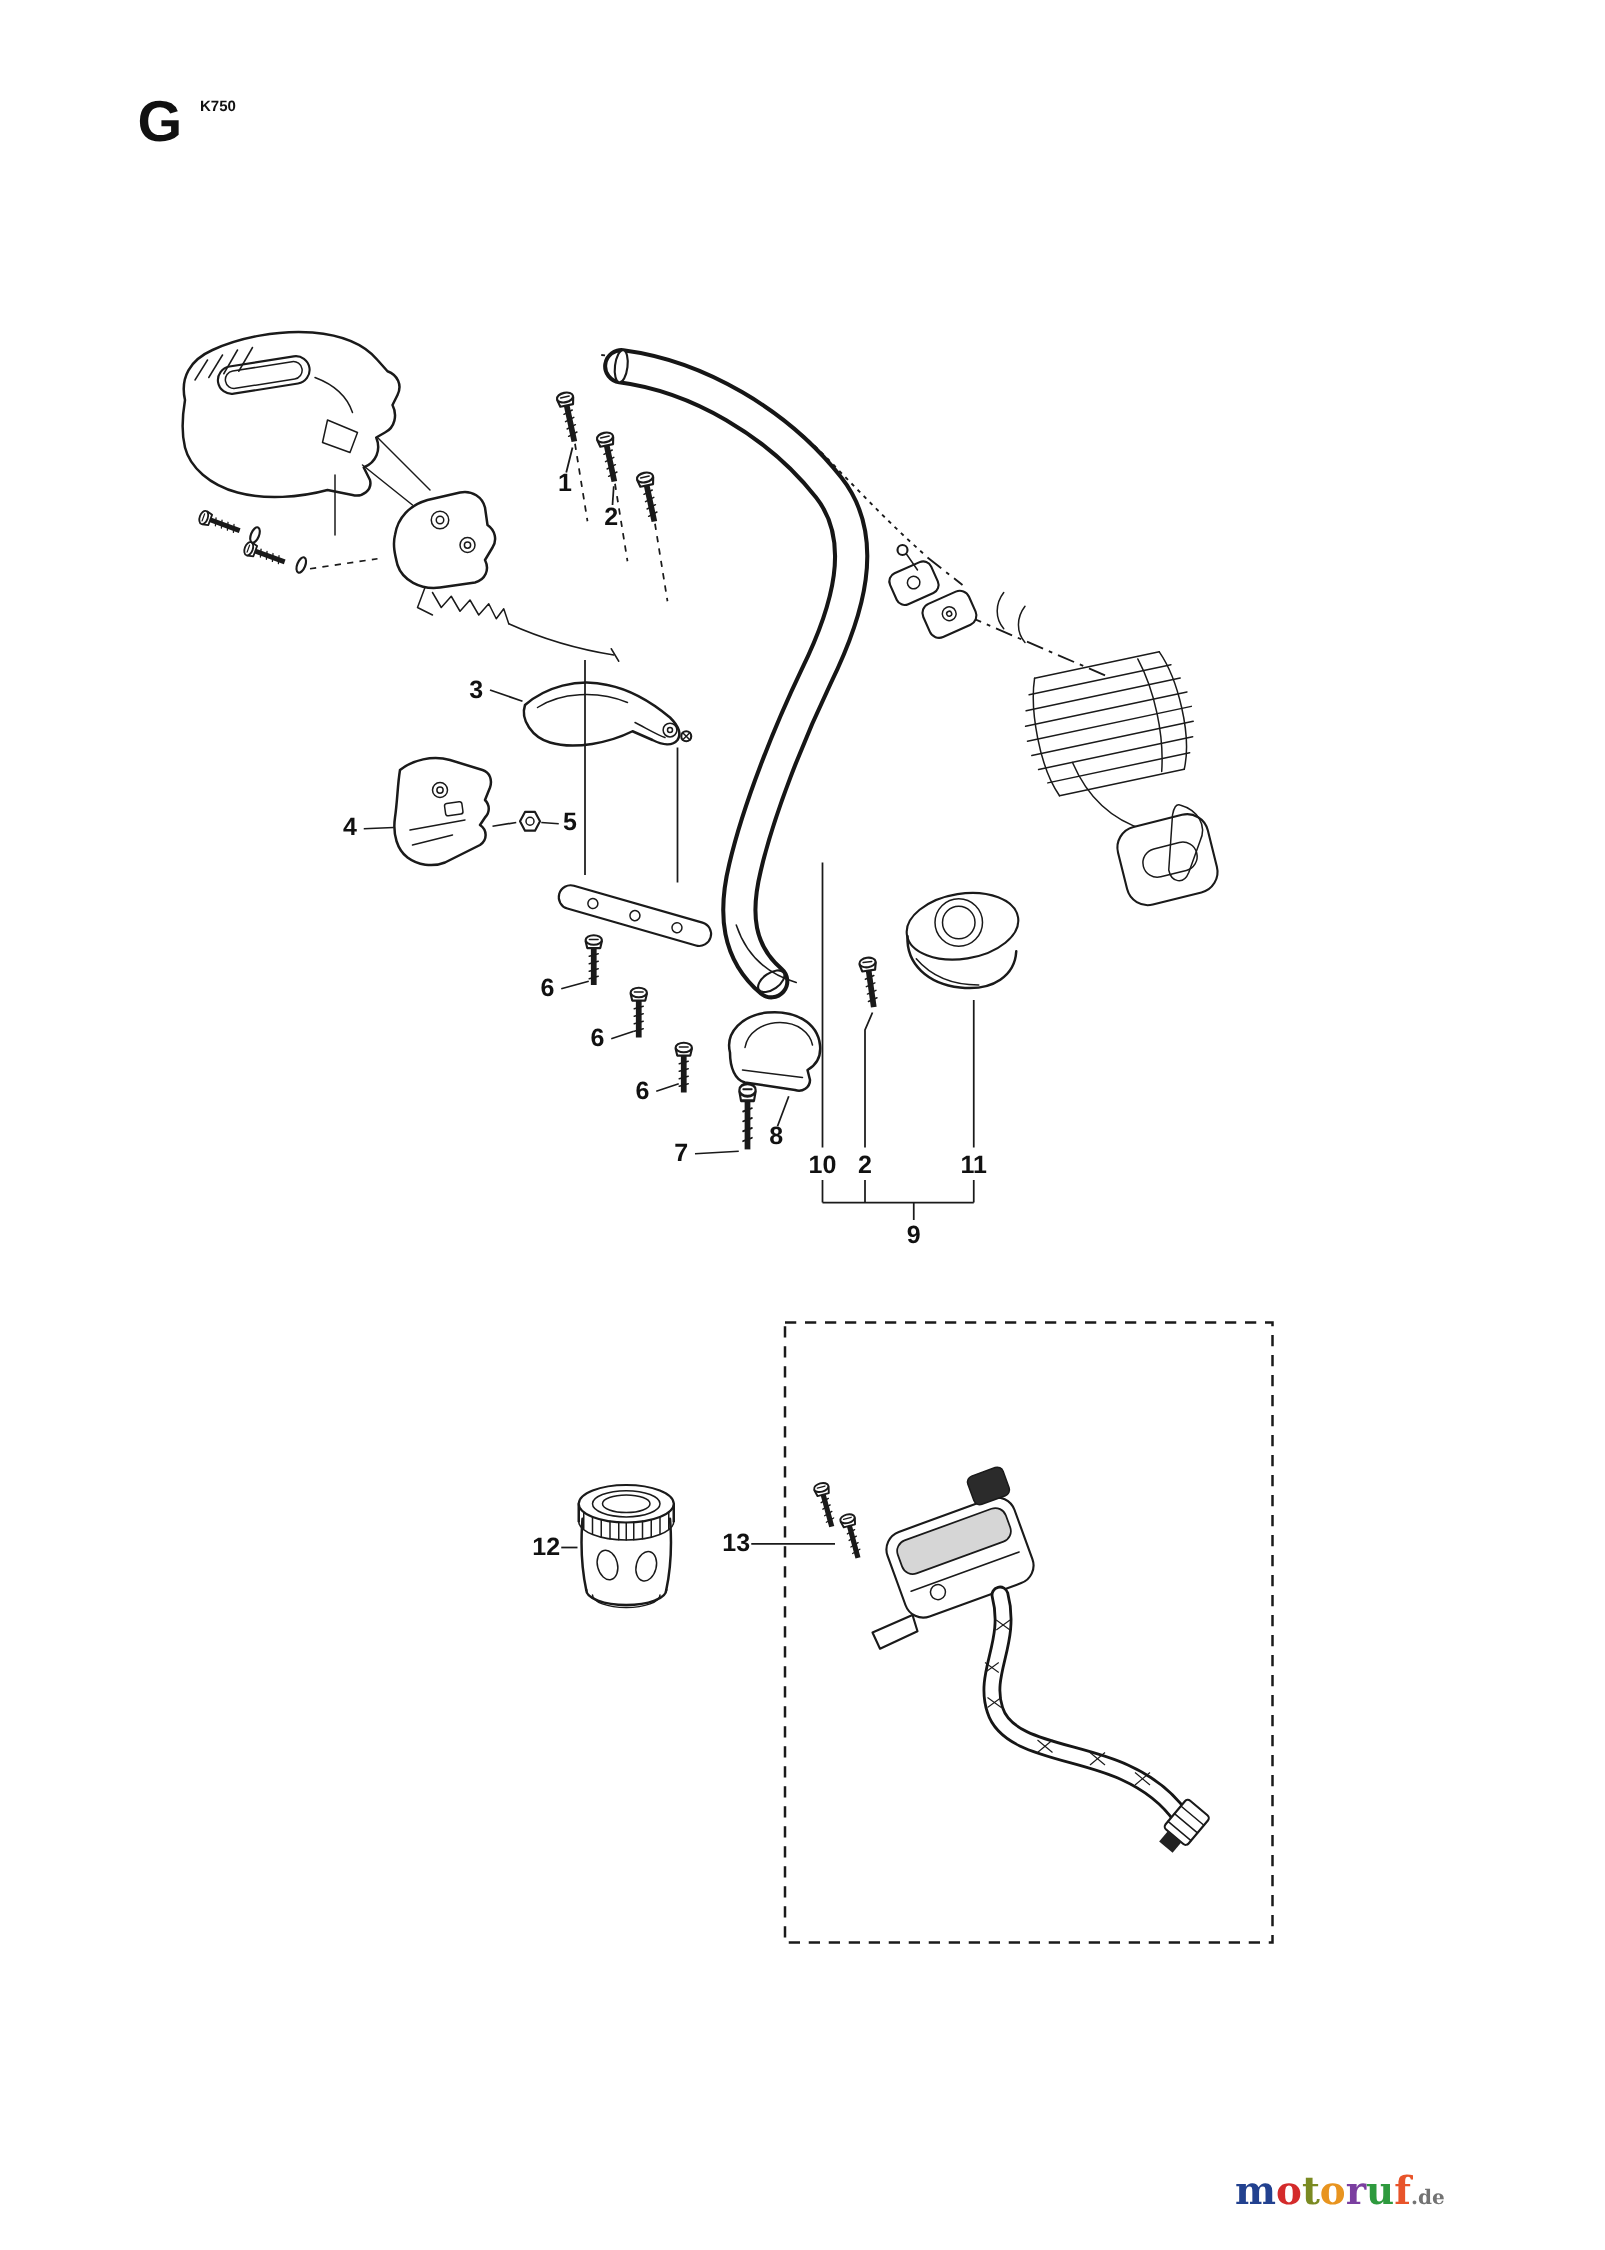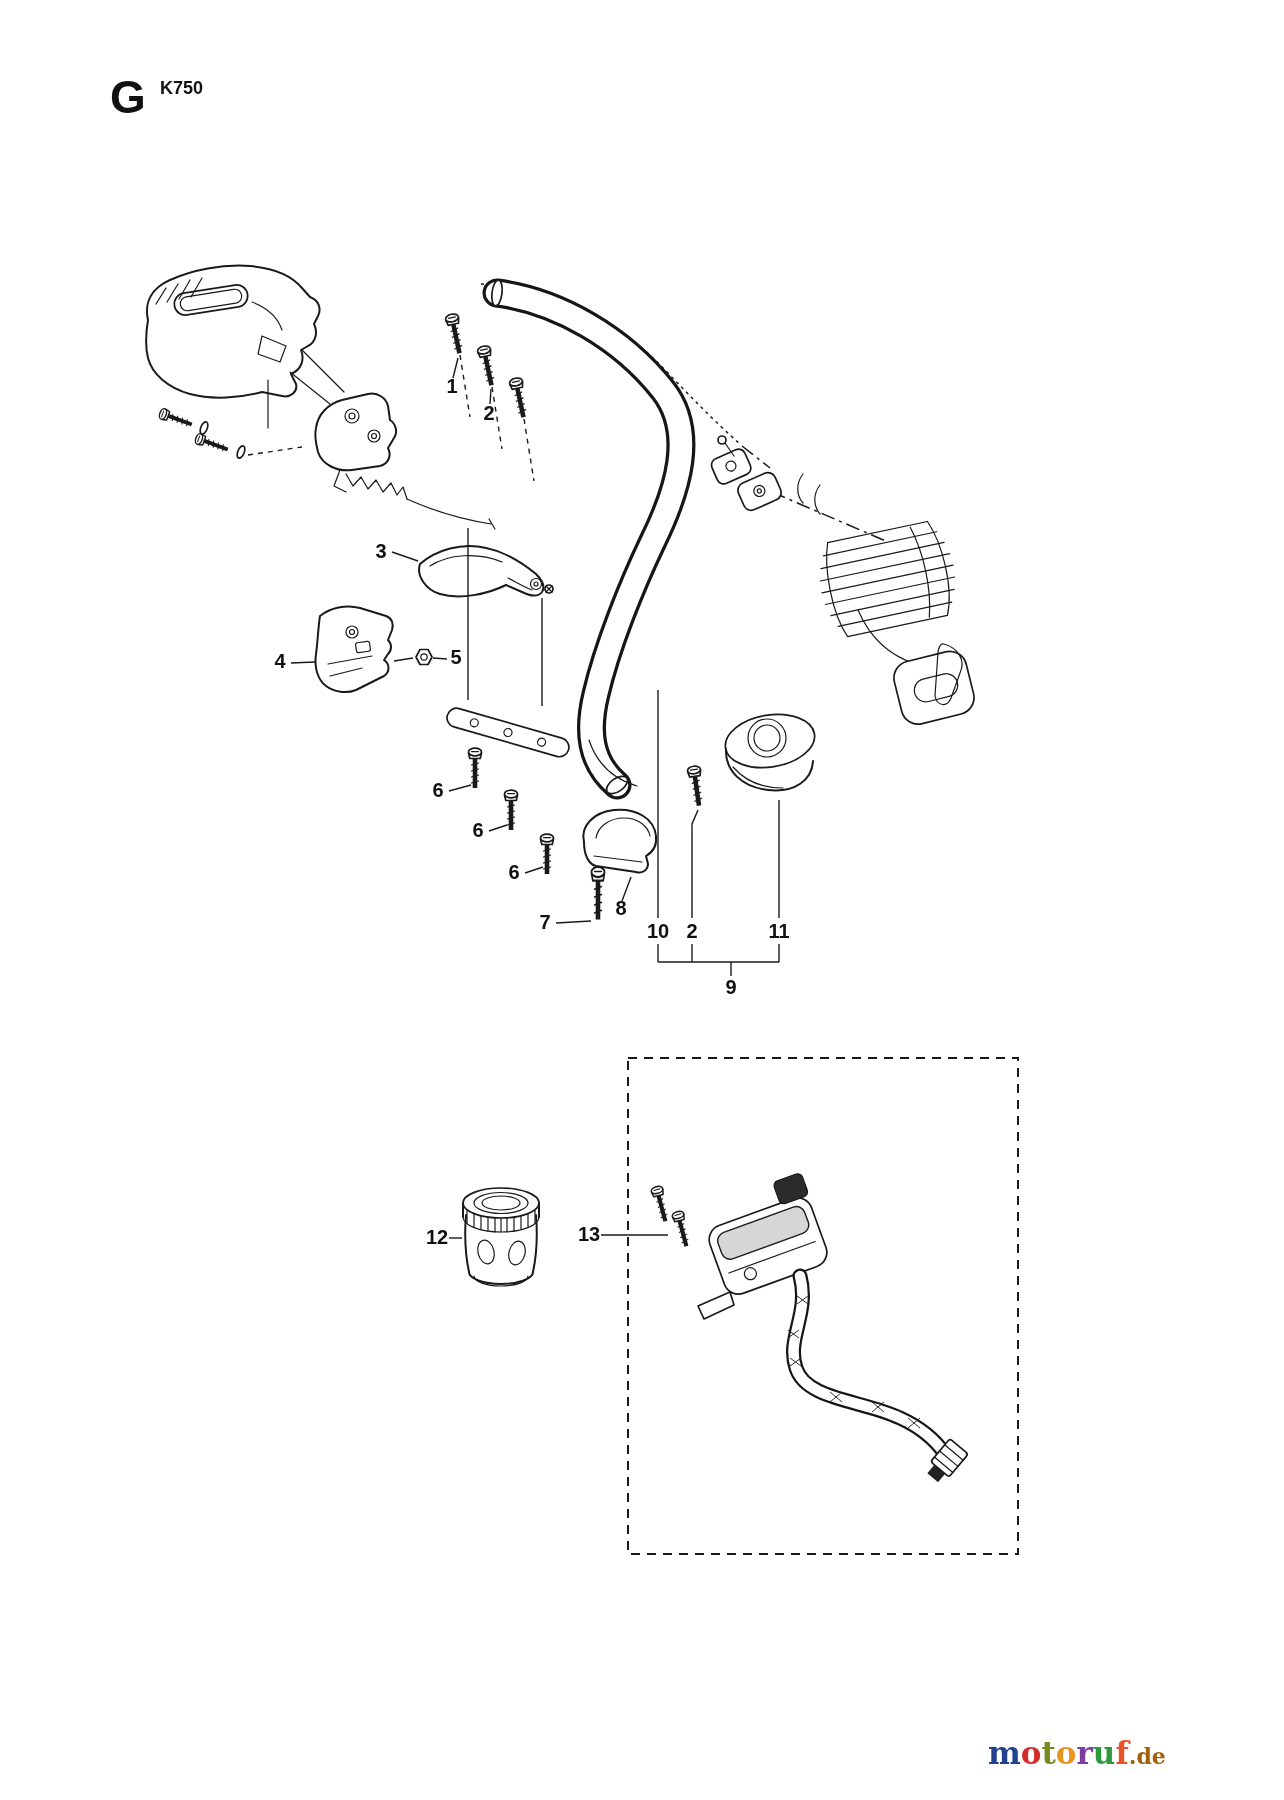--- a/index.html
+++ b/index.html
@@ -4,21 +4,21 @@
 <title>G K750</title>
 <style>
   html,body { margin:0; padding:0; background:#888; }
   .page {
     position:relative; width:1284px; height:1800px; margin:0 auto;
     background:#ffffff; overflow:hidden;
     font-family:"Liberation Sans", sans-serif; color:#111;
   }
   .corner-id { position:absolute; left:110px; top:74px; }
   .section-letter { font-size:46px; font-weight:bold; line-height:1; letter-spacing:1px; }
-  .model-label { position:absolute; left:50px; top:4px; font-size:18px; font-weight:bold; white-space:nowrap; }
+  .model-label { position:absolute; left:50px; top:4px; font-size:12px; font-weight:bold; white-space:nowrap; }
   svg.diagram { position:absolute; left:0; top:0; }
 
   
   .ln  { fill:none; stroke:#1a1a1a; stroke-width:2;   stroke-linecap:round; stroke-linejoin:round; }
   .t   { fill:none; stroke:#1a1a1a; stroke-width:1.2; stroke-linecap:round; stroke-linejoin:round; }
   .w   { fill:#ffffff; stroke:#1a1a1a; stroke-width:1.7; stroke-linejoin:round; }
   .ld  { fill:none; stroke:#1a1a1a; stroke-width:1.4; }
   .dsh { fill:none; stroke:#1a1a1a; stroke-width:1.4; stroke-dasharray:5,5; }
   .dot { fill:none; stroke:#1a1a1a; stroke-width:1.5; stroke-dasharray:3,4; }
   .dd  { fill:none; stroke:#1a1a1a; stroke-width:1.5; stroke-dasharray:14,5,3,5; }
@@ -26,21 +26,21 @@
   .tubeA { fill:none; stroke:#161616; stroke-width:29;   stroke-linecap:round; }
   .tubeB { fill:none; stroke:#ffffff; stroke-width:22.5; stroke-linecap:round; }
   .hoseA { fill:none; stroke:#161616; stroke-width:15;   stroke-linecap:round; }
   .hoseB { fill:none; stroke:#ffffff; stroke-width:10.5; stroke-linecap:round; }
   .ht    { stroke:#1a1a1a; stroke-width:0.9; }
   .callout { font:bold 20px "Liberation Sans", sans-serif; fill:#111; text-anchor:middle; }
 
   .logo { position:absolute; left:988px; top:1738px; font-family:"DejaVu Serif", serif;
           font-weight:bold; font-size:31px; line-height:1; text-decoration:none; }
   .logo .lt { display:inline-block; }
-  .logo .suffix { font-size:22px; color:#a16207; font-weight:bold; }
+  .logo .suffix { font-size:16px; color:#737373; font-weight:bold; }
 </style>
 </head>
 <body>
 
 <div class="page">
 
   <div class="corner-id">
     <div class="section-letter">G</div>
     <div class="model-label">K750</div>
   </div>

